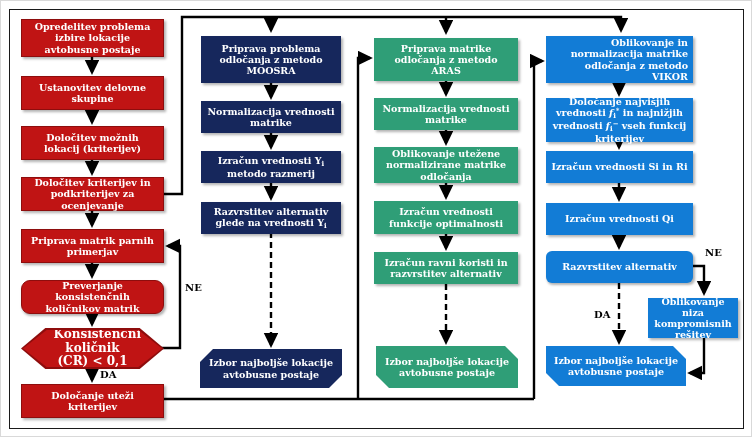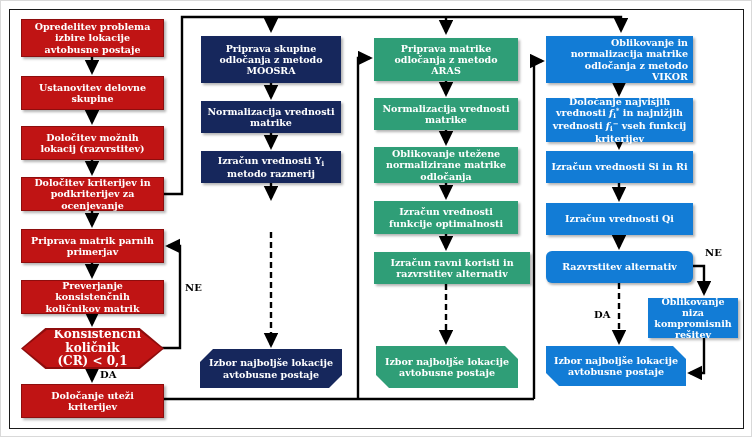--- a/index.html
+++ b/index.html
@@ -95,43 +95,46 @@
       <path d="M618,232 L618,246" marker-end="url(#ah)"></path>
       <path d="M618,282 L618,341" stroke-dasharray="6 4" marker-end="url(#ah)"></path>
 
       <path d="M692,265 L703,265 L703,292" marker-end="url(#ah)"></path>
       <path d="M703,337 L703,372 L689,372" marker-end="url(#ah)"></path>
     </g>
   </svg>
 
   <div class="box red" style="left:20px;top:18px;width:143px;height:38px;">Opredelitev problema izbire lokacije avtobusne postaje</div>
   <div class="box red" style="left:20px;top:75px;width:143px;height:30px;">Ustanovitev delovne skupine</div>
-  <div class="box red" style="left:20px;top:125px;width:143px;height:33px;">Določitev možnih lokacij (razvrstitev)</div>
+  <div class="box red" style="left:20px;top:125px;width:143px;height:33px;">Določitev možnih lokacij (kriterijev)</div>
   <div class="box red" style="left:20px;top:176px;width:143px;height:34px;">Določitev kriterijev in podkriterijev za ocenjevanje</div>
   <div class="box red" style="left:20px;top:228px;width:143px;height:34px;">Priprava matrik parnih primerjav</div>
-  <div class="box red" style="left:20px;top:279px;width:143px;height:33px;">Preverjanje konsistenčnih količnikov matrik</div>
+  <div class="box red" style="left:20px;top:279px;width:143px;height:33px;border-radius:9px;">Preverjanje konsistenčnih količnikov matrik</div>
   <div class="hexwrap">
     <div class="hexin">
         <span>Konsistenčni količnik (CR) &lt; 0,1</span>
       </div>
   </div>
   <div class="box red" style="left:20px;top:383px;width:143px;height:30px;">Določanje uteži kriterijev</div>
 
-  <div class="box navy" style="left:200px;top:35px;width:140px;height:47px;">Priprava skupine odločanja z metodo MOOSRA</div>
+  <div class="box navy" style="left:200px;top:35px;width:140px;height:47px;">Priprava problema odločanja z metodo MOOSRA</div>
   <div class="box navy" style="left:200px;top:100px;width:140px;height:28px;">Normalizacija vrednosti matrike</div>
   <div class="box navy" style="left:200px;top:150px;width:140px;height:30px;">
     <span><span>Izračun vrednosti Y</span><sub>i</sub><span> metodo razmerij</span></span>
+  </div>
+  <div class="box navy" style="left:200px;top:201px;width:140px;height:30px;">
+    <span><span>Razvrstitev alternativ glede na vrednosti Y</span><sub>i</sub></span>
   </div>
   <div class="box navy snip-tl-br" style="left:199px;top:348px;width:142px;height:39px;">Izbor najboljše lokacije avtobusne postaje</div>
 
   <div class="box green" style="left:373px;top:37px;width:144px;height:43px;">Priprava matrike odločanja z metodo ARAS</div>
   <div class="box green" style="left:373px;top:97px;width:144px;height:31px;">Normalizacija vrednosti matrike</div>
   <div class="box green" style="left:373px;top:200px;width:144px;height:33px;">Izračun vrednosti funkcije optimalnosti</div>
   <div class="box green" style="left:373px;top:146px;width:144px;height:36px;">Oblikovanje utežene normalizirane matrike odločanja</div>
-  <div class="box green" style="left:373px;top:251px;width:156px;height:32px;">Izračun ravni koristi in razvrstitev alternativ</div>
+  <div class="box green" style="left:373px;top:251px;width:144px;height:32px;">Izračun ravni koristi in razvrstitev alternativ</div>
   <div class="box green snip-tr-bl" style="left:375px;top:345px;width:142px;height:42px;">Izbor najboljše lokacije avtobusne postaje</div>
 
   <div class="box blue" style="left:545px;top:35px;width:147px;height:47px;text-align:right;">Oblikovanje in normalizacija matrike odločanja z metodo VIKOR</div>
   <div class="box blue" style="left:545px;top:97px;width:147px;height:44px;">
     <span><span>Določanje najvišjih vrednosti </span><i class="fvar">f</i><sub>i</sub><sup>*</sup><span> in najnižjih vrednosti </span><i class="fvar">f</i><sub>i</sub><sup>−</sup><span> vseh funkcij kriterijev</span></span>
   </div>
   <div class="box blue" style="left:545px;top:150px;width:147px;height:30px;">Izračun vrednosti  Si in Ri</div>
   <div class="box blue" style="left:545px;top:202px;width:147px;height:30px;">Izračun vrednosti  Qi</div>
   <div class="box blue" style="left:545px;top:250px;width:147px;height:32px;border-radius:6px;">Razvrstitev alternativ</div>
   <div class="box blue" style="left:647px;top:297px;width:90px;height:40px;">Oblikovanje niza kompromisnih rešitev</div>

